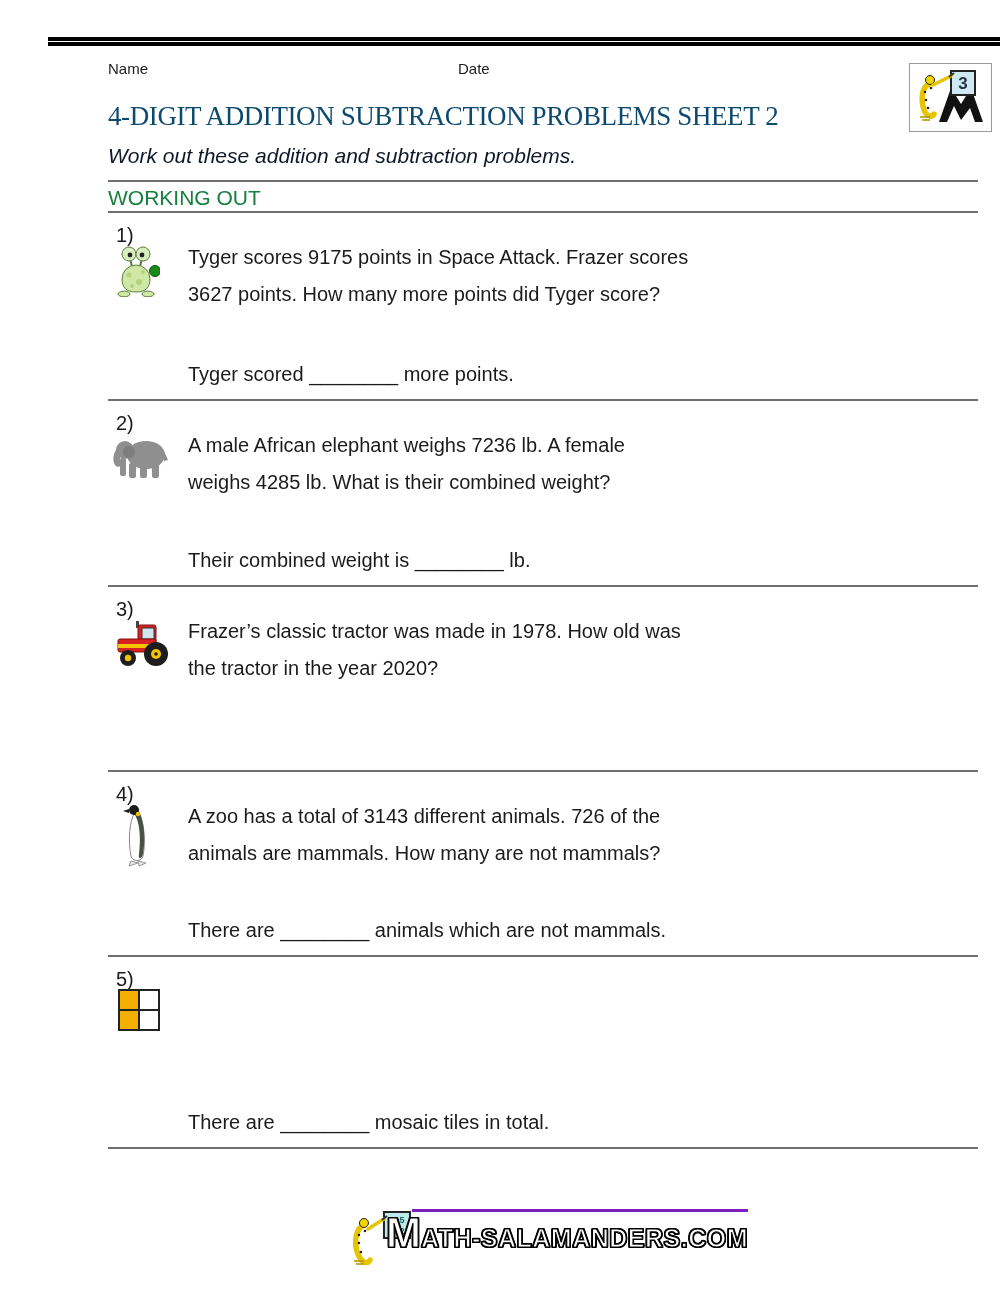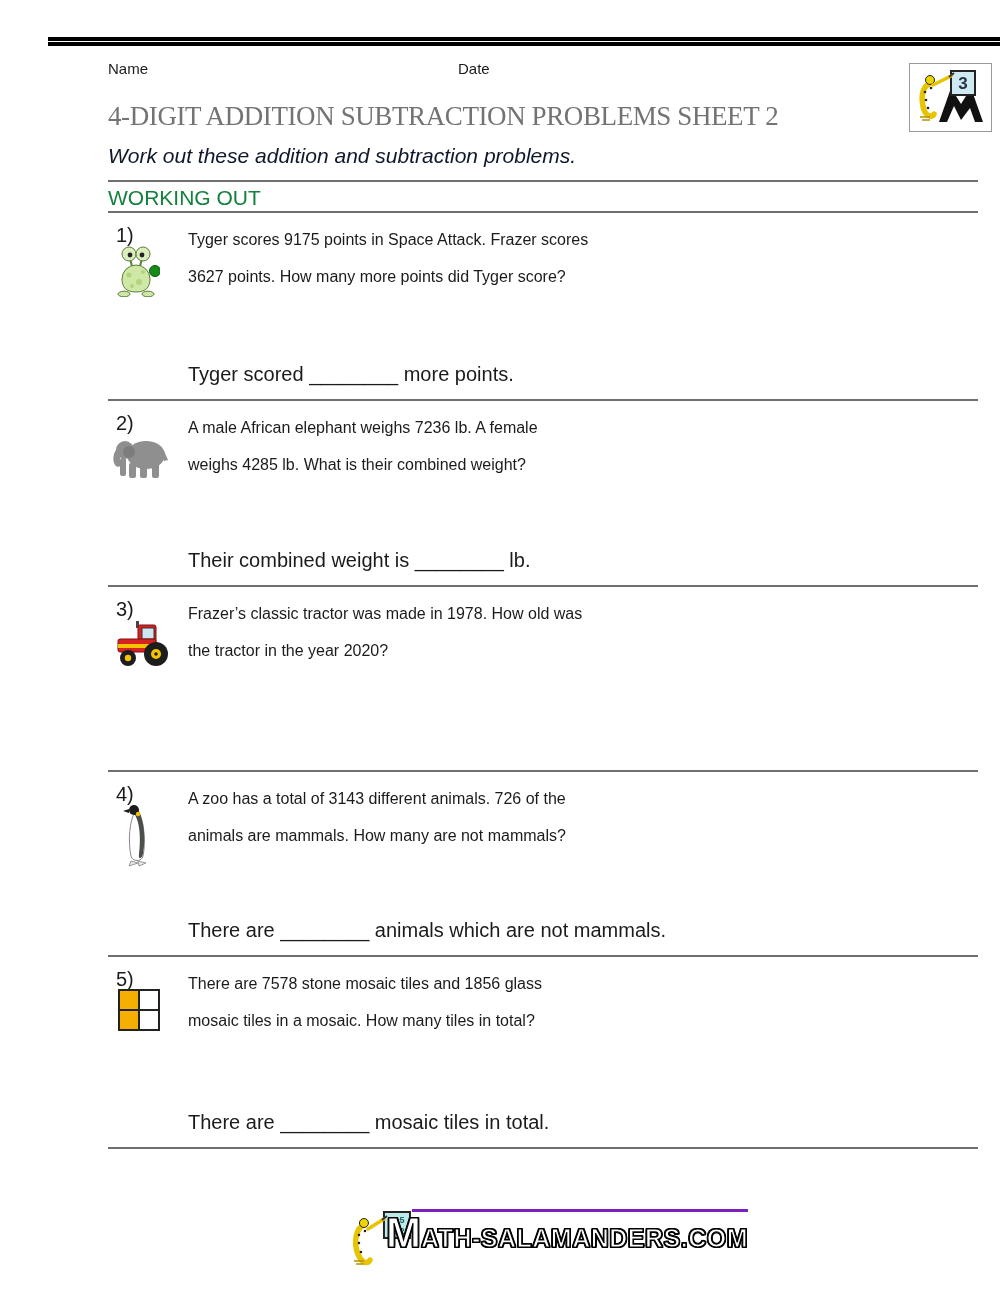--- a/index.html
+++ b/index.html
@@ -7,32 +7,32 @@
     position:relative; width:1000px; height:1294px; background:#ffffff;
     font-family:"Liberation Sans", sans-serif; color:#1b1b1b; overflow:hidden;margin-left:48px;
   }
   .topbar { position:absolute; left:0; top:37px; width:1000px; height:9px;
     background:linear-gradient(to bottom, #000 0 42%, #fff 42% 58%, #000 58% 100%); }
   .name-label { position:absolute; left:60px; top:60px; font-size:15px; }
   .date-label { position:absolute; left:410px; top:60px; font-size:15px; }
   .logo-box { position:absolute; left:861px; top:63px; width:81px; height:67px;
     border:1px solid #9a9a9a; background:#fff; }
   .page-title { position:absolute; left:60px; top:101px; width:880px; white-space:nowrap;
-    font-family:"Liberation Serif", serif; font-size:27px; letter-spacing:-0.4px; color:#737373; }
+    font-family:"Liberation Serif", serif; font-size:27px; letter-spacing:-0.4px; color:#0c4a6e; }
   .page-subtitle { position:absolute; left:60px; top:144px; width:870px; text-align:left;
     font-style:italic; font-size:21px; color:#0f172a; }
   .hr1 { position:absolute; left:60px; top:180px; width:870px; height:2px; background:#6f6f6f; }
   .working-out { position:absolute; left:60px; top:186px; width:868px; 
     font-size:21px; color:#15803d; }
   .rows { position:absolute; left:60px; top:211px; width:870px; border-top:2px solid #6f6f6f; }
   .prow { position:relative; border-bottom:2px solid #6f6f6f; }
   .h186 { height:186px; } .h184 { height:184px; } .h183 { height:183px; } .h190 { height:190px; }
   .p-num { position:absolute; left:8px; top:11px; font-size:20px; }
   .p-icon { position:absolute; left:4px; top:32px; }
-  .p-text { margin-left:80px; padding-top:8px; font-size:16px; line-height:37px; width:640px; }
+  .p-text { margin-left:80px; padding-top:26px; font-size:20px; line-height:37px; width:640px; }
   .p-answer { position:absolute; left:80px; bottom:13px; font-size:20px;text-align:right; }
   .footer-logo { position:absolute; top:1206px; left:50%; transform:translateX(-50%);
     display:flex; align-items:flex-start; }
   .f-art { flex:0 0 auto; margin-top:4px; }
   .f-text { margin-left:-26px; }
   .f-tagline { font-size:13px; font-weight:bold; color:#111; padding-left:30px; white-space:nowrap; }
   .f-rule { height:3px; background:#7b1fbe; margin-top:3px; margin-left:26px; }
   .f-wordmark { display:flex; align-items:baseline; line-height:0.95; margin-top:1px; white-space:nowrap; }
   .outline-text { color:#fff; font-weight:bold; -webkit-text-stroke:1.2px #000;
     text-shadow:-1px -1px 0 #000, 1px -1px 0 #000, -1px 1px 0 #000, 1px 1px 0 #000,
@@ -172,24 +172,20 @@
       <div class="p-num">5)</div>
       <div class="p-icon" style="left:10px">
         <svg width="42" height="42" viewBox="0 0 42 42">
           <rect x="1" y="1" width="40" height="40" fill="#fff" stroke="#222" stroke-width="2"></rect>
           <rect x="2" y="2" width="19" height="19" fill="#f5af00"></rect>
           <rect x="2" y="21" width="19" height="19" fill="#f5af00"></rect>
           <line x1="21" y1="1" x2="21" y2="41" stroke="#222" stroke-width="2"></line>
           <line x1="1" y1="21" x2="41" y2="21" stroke="#222" stroke-width="2"></line>
         </svg>
       </div>
-      <div class="p-text">
-        <div>There are 7578 stone mosaic tiles and 1856 glass</div>
-        <div>mosaic tiles in a mosaic. How many tiles in total?</div>
-      </div>
       <div class="p-answer">There are ________ mosaic tiles in total.</div>
     </div>
 
   </div>
 
   <div class="footer-logo">
     <div class="f-art">
       <svg width="64" height="58" viewBox="0 0 64 58">
         <rect x="36" y="2" width="26" height="26" fill="#bfe8e8" stroke="#222" stroke-width="2"></rect>
         <text x="49" y="13" font-size="9" font-weight="bold" fill="#1a6a6a" text-anchor="middle">7+5</text>

